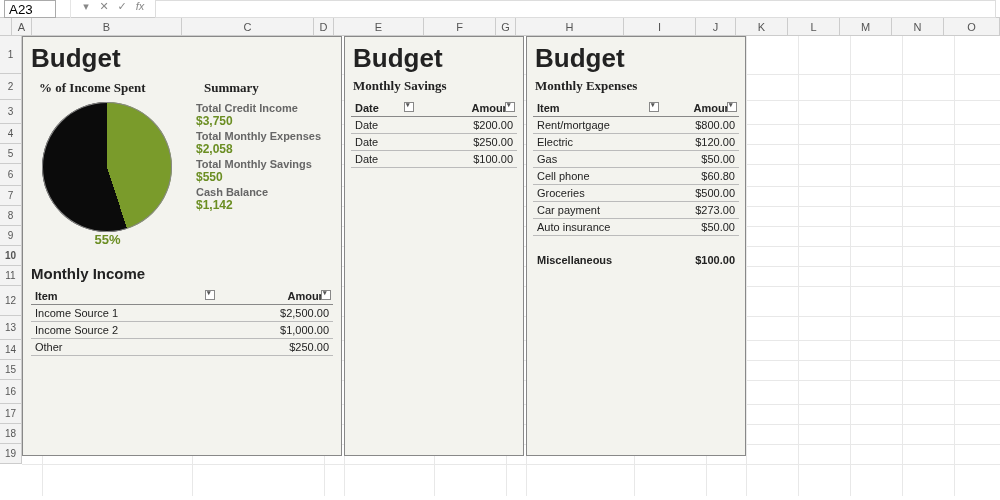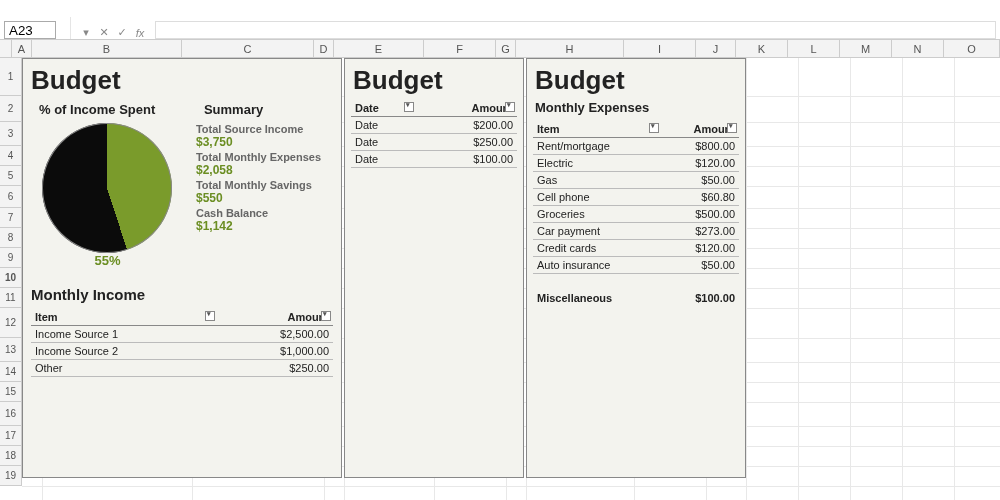--- a/index.html
+++ b/index.html
@@ -1,19 +1,19 @@
 <!DOCTYPE html>
 <html><head>
 <meta charset="utf-8">
 <style>
 * { margin:0; padding:0; box-sizing:border-box; font-family:Arial,sans-serif; }
 body { background:#fff; font-size:11px; color:#222; overflow:hidden; }
 
 
-.top-bar { display:flex; align-items:flex-end; height:40px; border-bottom:1px solid #ccc; padding:0 4px; font-size:11px; }
+.top-bar { display:flex; align-items:flex-start; height:18px; border-bottom:1px solid #ccc; padding:0 4px; font-size:11px; }
 .namebox { width:52px; height:18px; border:1px solid #aaa; background:#fff; padding:1px 4px; margin-right:8px; }
 .fb-sep { width:1px; height:22px; background:#e5e5e5; margin:0 6px; }
 .fb-icon { width:14px; text-align:center; color:#888; margin:0 2px; }
 .formula-input { flex:1; height:18px; border:1px solid #ddd; background:#fff; margin-left:6px; }
 
 
 .col-headers { display:flex; height:18px; }
 .rowhead-spacer { width:22px; border-right:1px solid #ccc; border-bottom:1px solid #ccc; background:#f3f3f3; }
 .colh { border-right:1px solid #ccc; border-bottom:1px solid #ccc; background:#f3f3f3; text-align:center; line-height:18px; font-size:11px; color:#555; }
 
@@ -26,21 +26,21 @@
 .gridlines { position:absolute; inset:0; pointer-events:none; }
 .vline { position:absolute; top:0; bottom:0; width:1px; background:#e8e8e8; }
 .hline { position:absolute; left:0; right:0; height:1px; background:#e8e8e8; }
 
 .panel { position:absolute; background:#f3f3ee; border:1px solid #888; }
 .panel1 { left:0; top:0; width:320px; height:420px; }
 .panel2 { left:322px; top:0; width:180px; height:420px; }
 .panel3 { left:504px; top:0; width:220px; height:420px; }
 
 h1.title { font-size:26px; font-weight:bold; margin:6px 8px 4px; }
-h2.sub { font-size:13px; font-weight:bold; margin:2px 8px 6px; }
+h2.sub { font-size:13px; font-weight:bold; margin:2px 8px 6px;font-family:Liberation Serif, serif; }
 
 .row { display:flex; }
 .section-left { width:170px; padding:0 8px; }
 .section-right { width:150px; padding:0 6px 0 4px; }
 
 .label { font-size:11px; font-weight:bold; color:#666; margin-top:2px; }
 .val-green { font-size:12px; font-weight:bold; color:#6b8e23; }
 
 .pie { width:130px; height:130px; border-radius:50%; margin:4px auto 0; background:conic-gradient(#7a9b2b 0deg 162deg, #0b0b0b 162deg 360deg); box-shadow:inset 0 0 0 1px #888; }
 .pct { text-align:center; font-size:13px; font-weight:bold; color:#6b8e23; margin-top:0; }
@@ -152,21 +152,21 @@
     <div class="panel panel1">
       <h1 class="title">Budget</h1>
       <div class="row">
         <div class="section-left">
           <h2 class="sub">% of Income Spent</h2>
           <div class="pie"></div>
           <div class="pct">55%</div>
         </div>
         <div class="section-right">
           <h2 class="sub">Summary</h2>
-          <div class="label">Total Source Income</div>
+          <div class="label">Total Credit Income</div>
           <div class="val-green">$3,750</div>
           <div class="label">Total Monthly Expenses</div>
           <div class="val-green">$2,058</div>
           <div class="label">Total Monthly Savings</div>
           <div class="val-green">$550</div>
           <div class="label">Cash Balance</div>
           <div class="val-green">$1,142</div>
         </div>
       </div>
       <div class="income-block">
@@ -191,20 +191,21 @@
                 <td>Other</td>
                 <td class="amt">$250.00</td>
               </tr>
             </tbody>
         </table>
       </div>
     </div>
 
     <div class="panel panel2">
       <h1 class="title">Budget</h1>
+      <h2 class="sub">Monthly Savings</h2>
       <table class="tbl" style="margin:0 6px;width:calc(100% - 12px)">
         <thead>
             <tr>
           <th><span>Date</span><span class="filter-btn"></span></th>
           <th class="amt"><span>Amount</span><span class="filter-btn"></span></th>
         </tr>
           </thead>
         <tbody id="savings-body">
             <tr>
               <td>Date</td>
@@ -251,24 +252,20 @@
             </tr>
             <tr>
               <td>Groceries</td>
               <td class="amt">$500.00</td>
             </tr>
             <tr>
               <td>Car payment</td>
               <td class="amt">$273.00</td>
             </tr>
             <tr>
-              <td>Credit cards</td>
-              <td class="amt">$120.00</td>
-            </tr>
-            <tr>
               <td>Auto insurance</td>
               <td class="amt">$50.00</td>
             </tr>
           </tbody>
       </table>
       <div style="display:flex;justify-content:space-between;margin:18px 10px 0;font-size:11px;font-weight:bold">
         <span>Miscellaneous</span>
         <span>$100.00</span>
       </div>
     </div>

